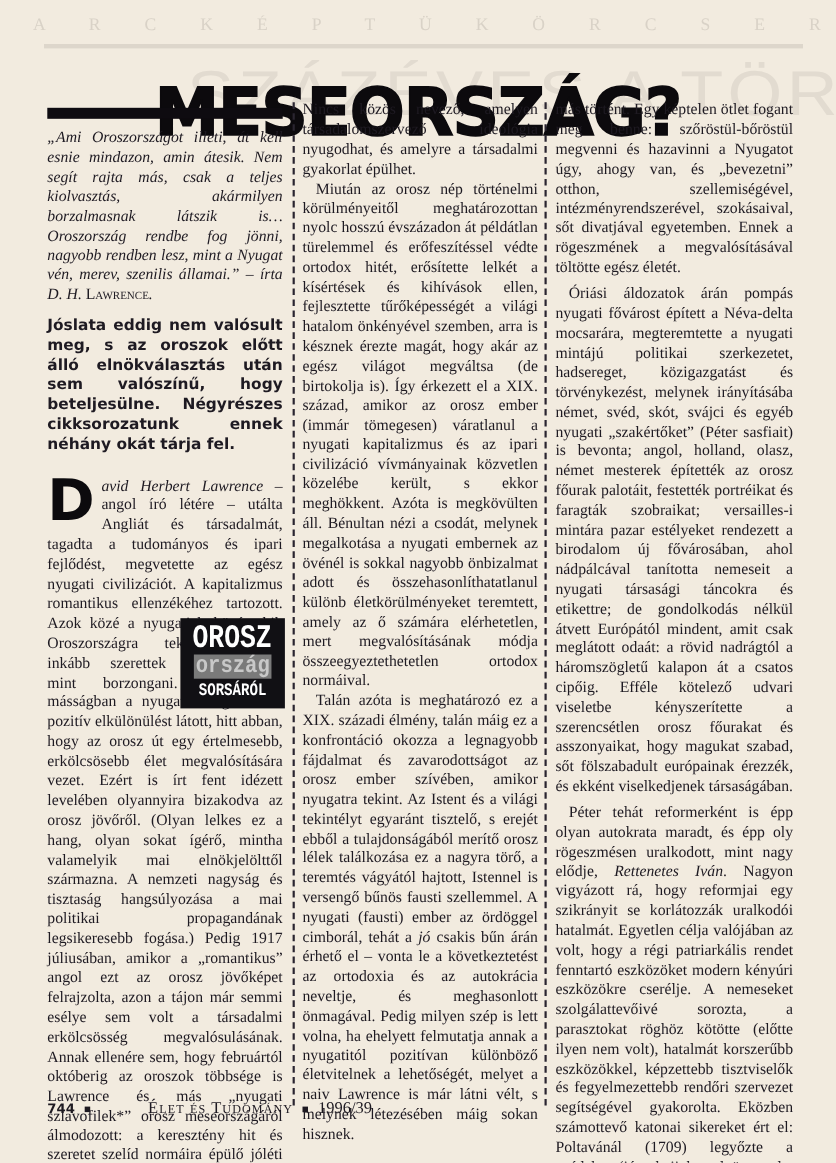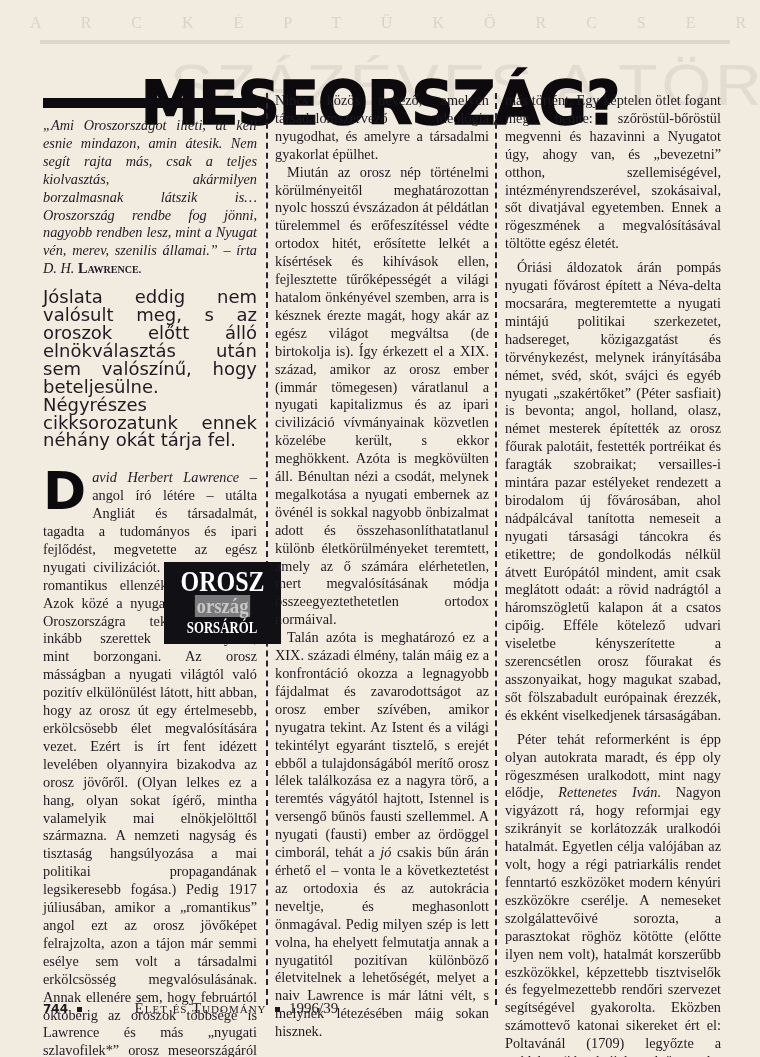--- a/index.html
+++ b/index.html
@@ -41,36 +41,36 @@
   .col p { margin: 0; }
   .col1 { left: 43px; top: 117px; width: 214px; }
   .col2 { left: 275px; top: 92px; width: 214px; }
   .col3 { left: 505px; top: 92px; width: 216px; }
   .divider {
     position: absolute; width: 0; border-left: 2px dashed #2a2530;
   }
   .div1 { left: 266px; top: 93px; height: 912px; }
   .div2 { left: 495px; top: 93px; height: 912px; }
   .quote { font-style: italic; }
-  .sc { font-variant: small-caps; font-style: normal; font-weight: bold; }
+  .sc { font-variant: small-caps; font-style: normal; }
   .lead {
-    font-family: "DejaVu Sans", "Liberation Sans", sans-serif; font-weight: 400;
-    font-size: 18px; line-height: 17.9px; margin-top: 10px !important;
+    font-family: "DejaVu Sans", "Liberation Sans", sans-serif; font-weight: 700;
+    font-size: 14px; line-height: 17.9px; margin-top: 10px !important;
     text-align: justify;
   }
   .body1 { margin-top: 20px !important; }
   .dropcap {
     float: left; font-family: "DejaVu Sans", "Liberation Sans", sans-serif;
     font-weight: 900; font-size: 52px; line-height: 40px; height: 40px;
     margin: 2px 6px 0 0; color: #0c0a0d;
   }
   .inset {
-    float: right; width: 117px; height: 82px; background: #111014; margin: 4px 0 4px 6px;
+    float: right; width: 95px; height: 82px; background: #111014; margin: 4px 0 4px 6px;
     display: flex; flex-direction: column; align-items: center; justify-content: center;
-    font-family: Liberation Serif, serif;
+    font-family: Liberation Mono, monospace;
   }
   .inset .l1 { color: #fff; font-size: 30px; font-weight: 700; line-height: 28px; letter-spacing: 0px; transform: scaleX(0.8); }
   .inset .l2 { color: #c8c8c8; background: #7a7a7a; font-size: 22px; font-weight: 700; line-height: 22px; padding: 0 2px; transform: scaleX(0.85); }
   .inset .l3 { color: #fff; font-size: 16px; font-weight: 700; line-height: 22px; transform: scaleX(0.8); }
   .indent { text-indent: 12px; }
   .footer {
     position: absolute; left: 43px; top: 1000px; font-size: 15px; white-space: nowrap;
   }
   .footer .num { font-family: "DejaVu Sans", "Liberation Sans", sans-serif; font-weight: 900; font-size: 12px; }
   .footer .mag { font-variant: small-caps; letter-spacing: 1px; margin-left: 44px; }

